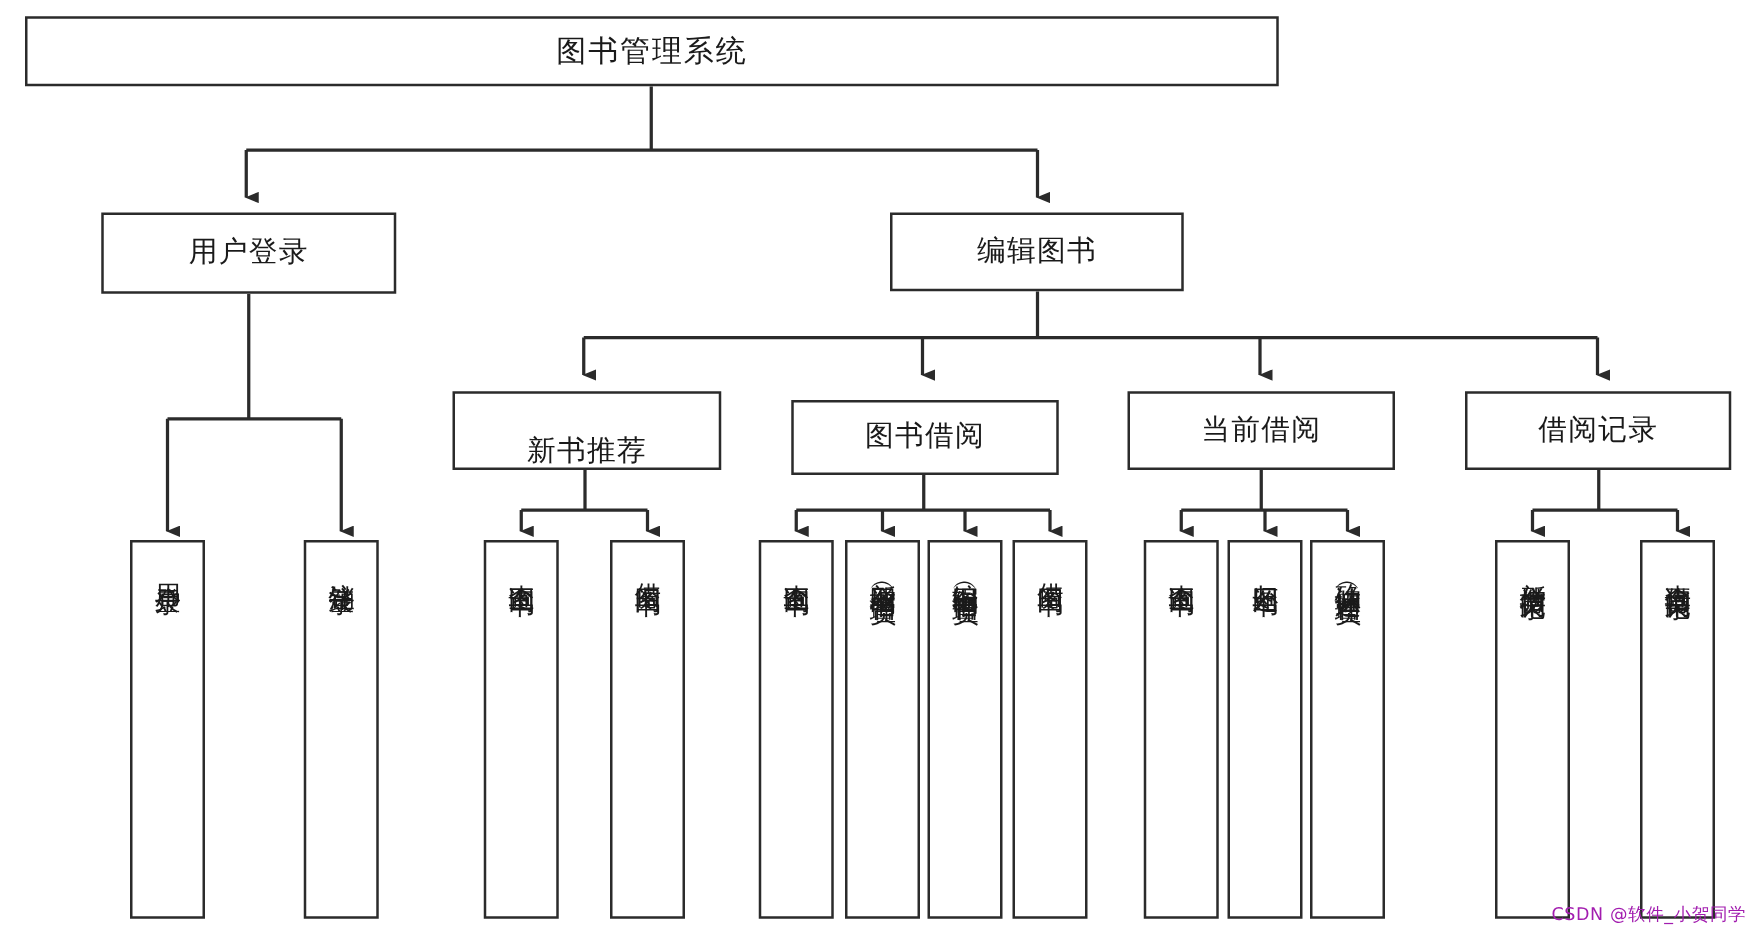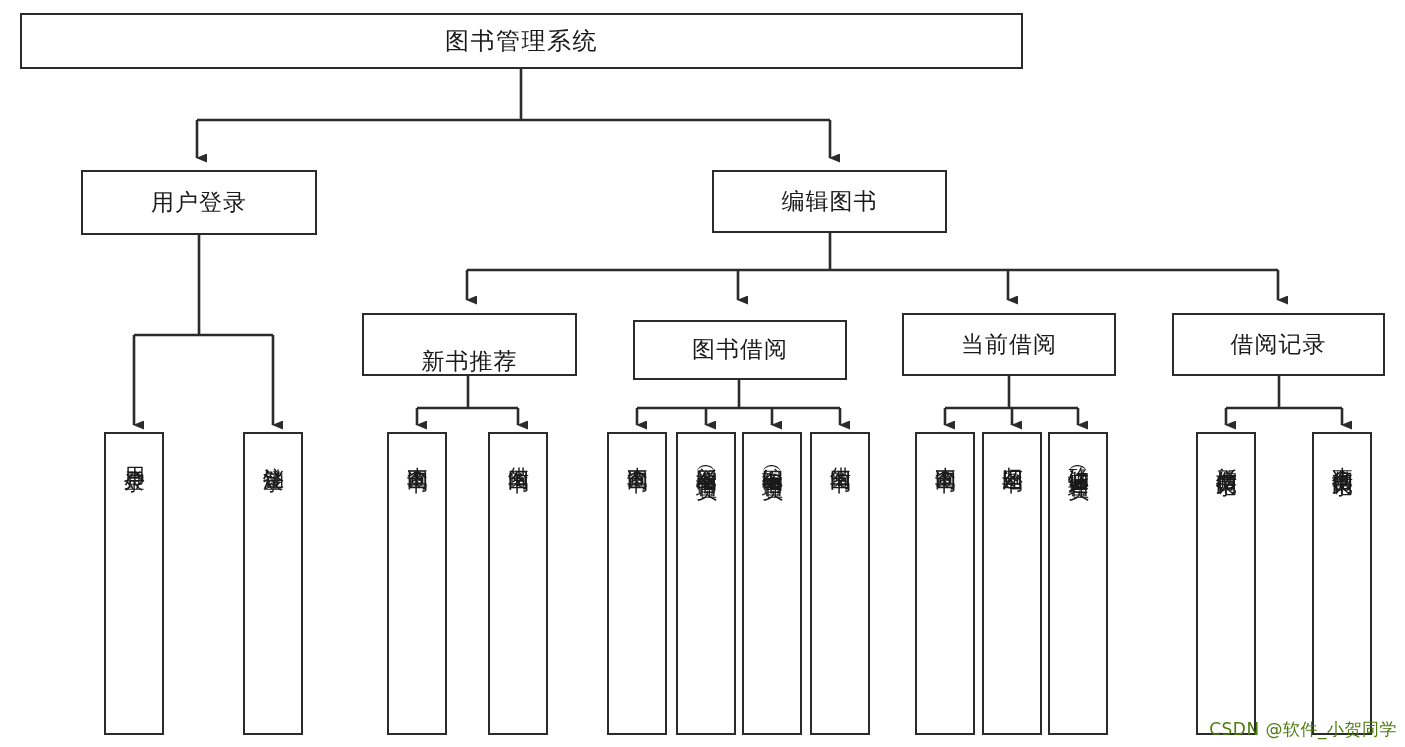--- a/index.html
+++ b/index.html
@@ -57,22 +57,22 @@
     text-orientation: upright;
     line-height: 1.18;
     letter-spacing: 2px;
     white-space: nowrap;
     display: block;
   }
   #watermark {
     position: absolute;
     right: 8px;
     bottom: 6px;
-    font-size: 17px;
-    color: #4d7c0f;
+    font-size: 14px;
+    color: #a21caf;
     letter-spacing: 0.5px;
     white-space: nowrap;
   }
 </style>
 </head>
 <body>
 
 <div id="diagram-root">
 
   <svg id="edge-layer" viewBox="0 0 1405 747" xmlns="http://www.w3.org/2000/svg">

